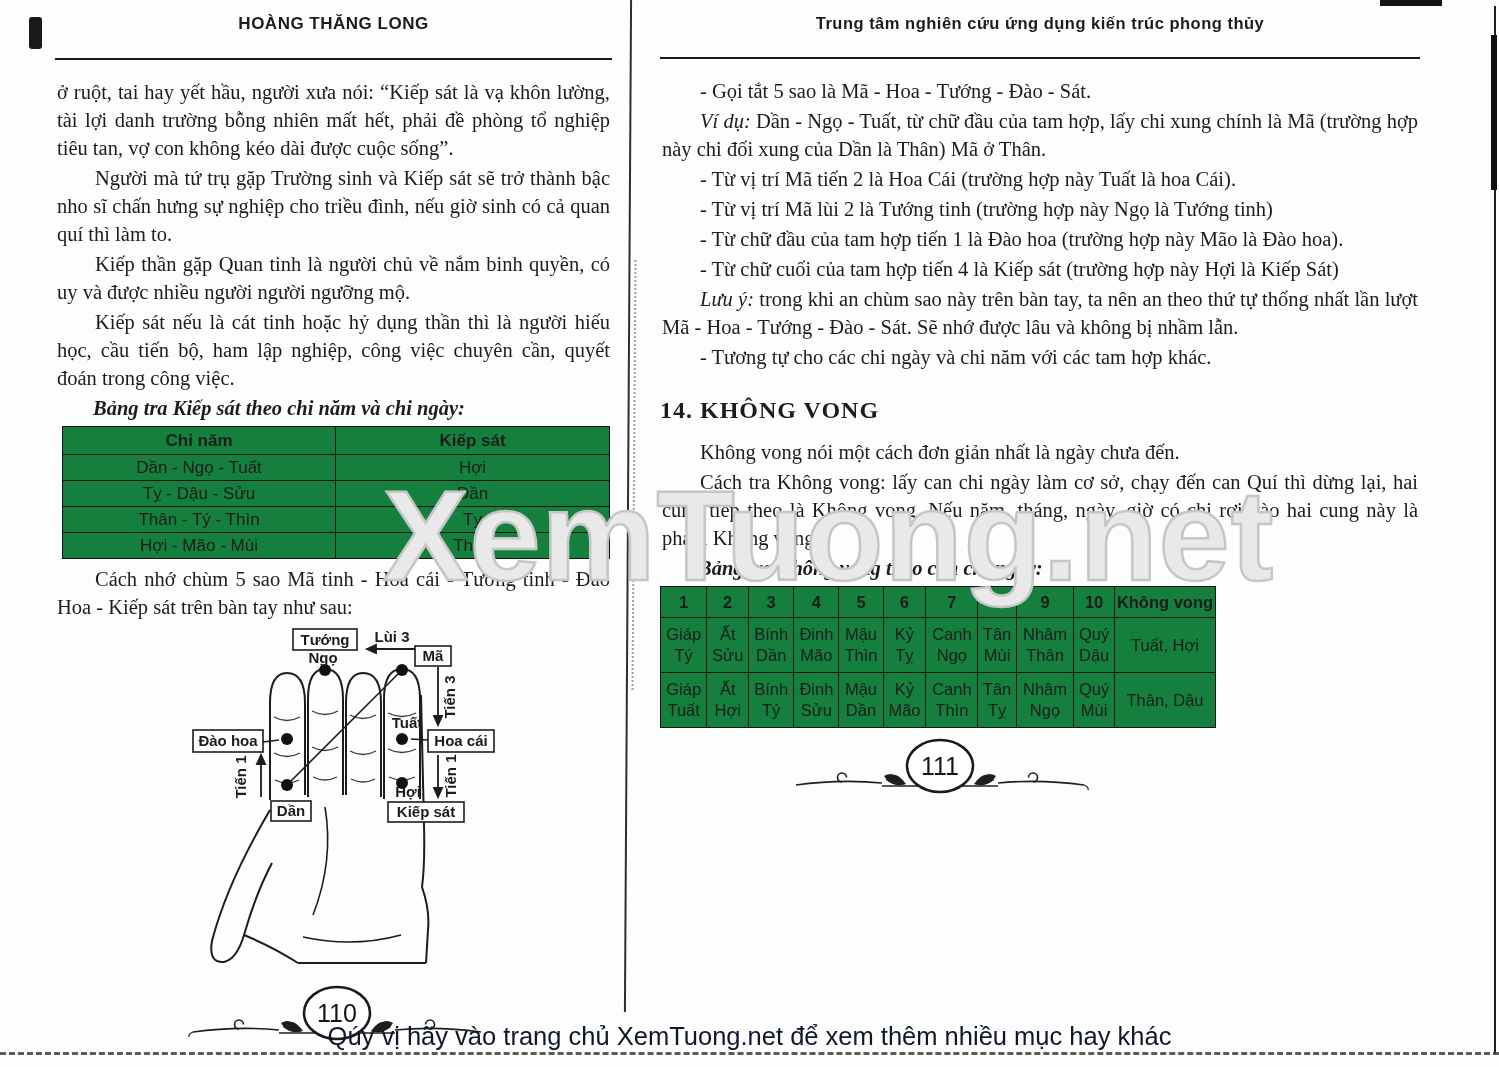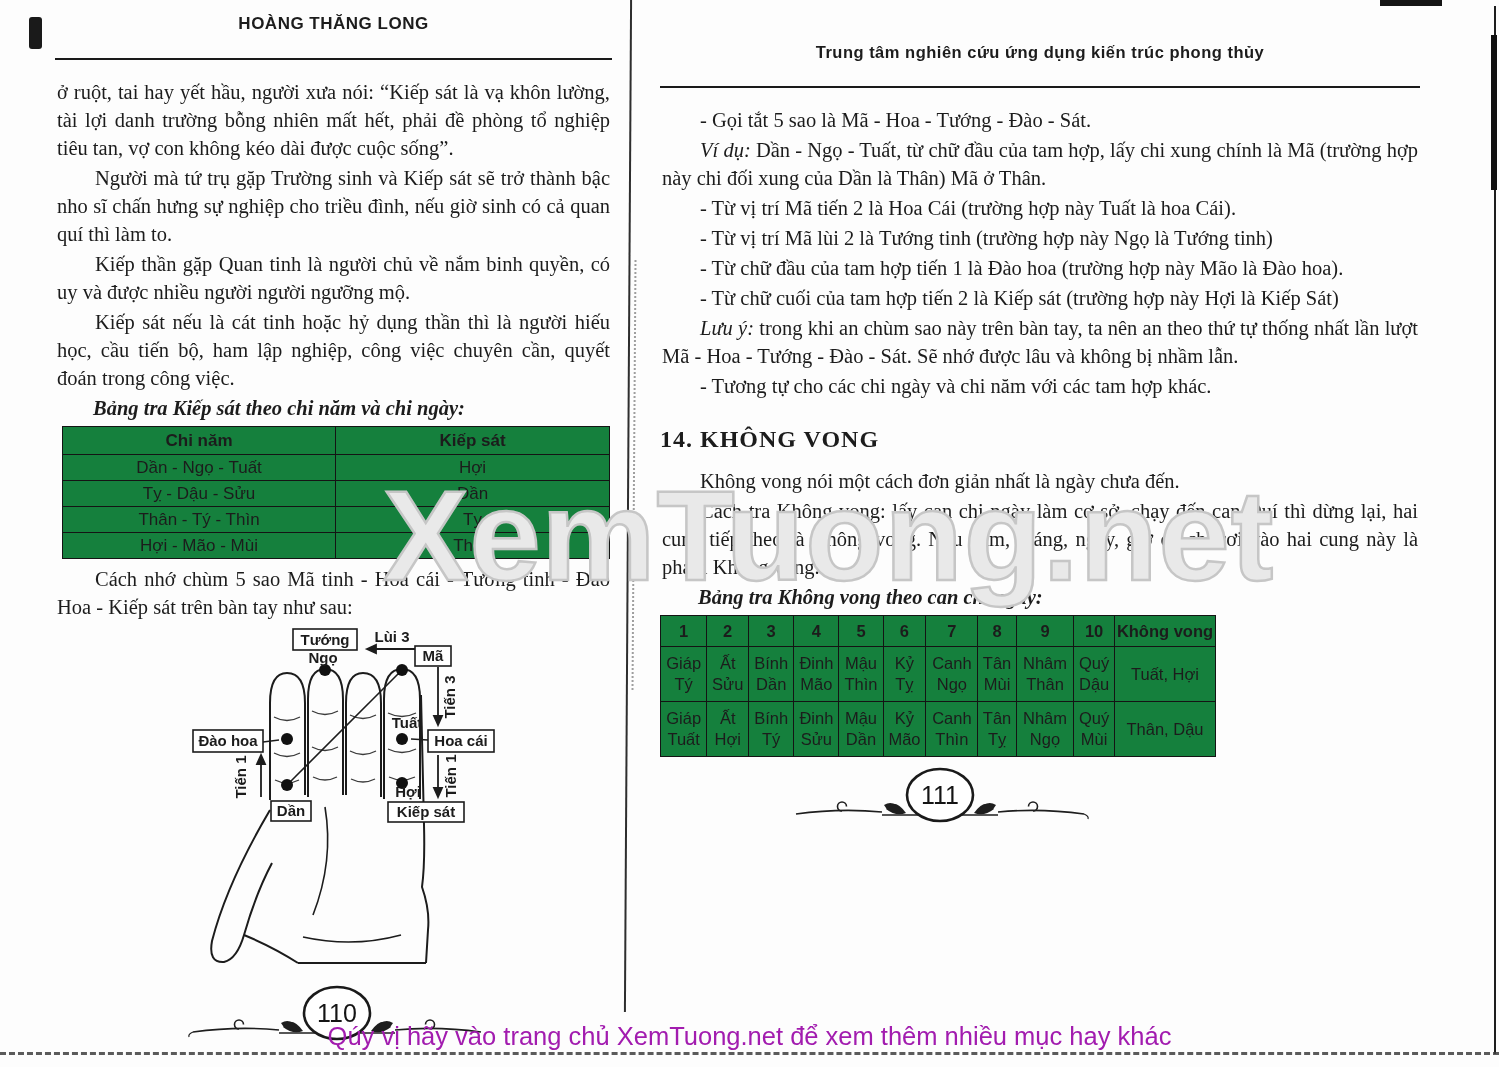--- a/index.html
+++ b/index.html
@@ -4,21 +4,21 @@
 <style>
   html,body{margin:0;padding:0;background:#ffffff;}
   .sheet{position:relative;width:1499px;height:1067px;background:#fdfdfd;overflow:hidden;
          font-family:"Liberation Serif","DejaVu Serif",serif;color:#1c1c1c;}
   .page{position:absolute;top:14px;}
   .page-left{left:55px;width:557px;}
   .page-right{left:660px;width:760px;}
   .running-head{text-align:center;font-family:"Liberation Sans","DejaVu Sans",sans-serif;
     font-weight:700;font-size:17px;letter-spacing:.5px;padding-bottom:24px;
     border-bottom:2.5px solid #1a1a1a;margin-bottom:18px;}
-  .page-right .running-head{font-size:16.5px;margin-top:29px;}
+  .page-right .running-head{font-size:16.5px;}
   .para{margin:2px;font-size:20.5px;line-height:28px;text-align:justify;text-indent:38px;}
   .para.noindent{text-indent:0;}
   .para .lead{font-style:italic;}
   .caption{margin:2px 0 4px 0;font-size:20.5px;line-height:28px;font-style:italic;font-weight:600;text-indent:38px;}
   table{border-collapse:collapse;font-family:"Liberation Sans","DejaVu Sans",sans-serif;background:#15803d;}
   th,td{border:1.6px solid #141414;text-align:center;vertical-align:middle;white-space:pre-line;}
   .kiepsat-table{width:548px;margin:2px 0 6px 7px;}
   .kiepsat-table th{font-size:17px;height:25px;font-weight:700;}
   .kiepsat-table td{font-size:17px;height:23px;}
   .kiepsat-table th:first-child,.kiepsat-table td:first-child{width:270px;}
@@ -37,21 +37,21 @@
     border-left:2px dotted #777;transform:rotate(.4deg);opacity:.7;}
   .edge-right{position:absolute;left:1494px;top:6px;width:2px;height:1048px;background:#1d1d1d;}
   .edge-right-blob{position:absolute;left:1491px;top:35px;width:6px;height:155px;background:#101010;}
   .smudge-tl{position:absolute;left:29px;top:17px;width:13px;height:32px;background:#1a1a1a;border-radius:3px;}
   .smudge-tr{position:absolute;left:1380px;top:0;width:62px;height:6px;background:#151515;}
   .watermark{position:absolute;left:383px;top:462px;width:800px;
     font-family:"Liberation Sans","DejaVu Sans",sans-serif;font-weight:700;font-size:128px;
     letter-spacing:1px;color:rgba(255,255,255,0.45);-webkit-text-stroke:2.5px #c6c6c6;
     text-shadow:0 0 1px #d8d8d8;pointer-events:none;}
   .footer{position:absolute;left:0;top:1022px;width:1499px;text-align:center;
-    font-family:"Liberation Sans","DejaVu Sans",sans-serif;font-size:25.5px;color:#a21caf;}
+    font-family:"Liberation Sans","DejaVu Sans",sans-serif;font-size:25.5px;color:#0f172a;}
   .bottom-dash{position:absolute;left:0;top:1052px;width:1499px;border-top:3px dashed #3f3f3f;opacity:.85;}
   svg text{font-family:"Liberation Sans","DejaVu Sans",sans-serif;}
 </style>
 </head>
 <body>
 
 <div class="sheet">
 
   <div class="page page-left">
     <div class="running-head">HOÀNG THĂNG LONG</div>
@@ -214,21 +214,21 @@
 
 
         <p class="para"><span class="lead">Ví dụ:</span><span> Dần - Ngọ - Tuất, từ chữ đầu của tam hợp, lấy chi xung chính là Mã (trường hợp này chi đối xung của Dần là Thân) Mã ở Thân.</span></p>
 
         <p class="para"><span class="lead"></span><span>- Từ vị trí Mã tiến 2 là Hoa Cái (trường hợp này Tuất là hoa Cái).</span></p>
 
         <p class="para"><span class="lead"></span><span>- Từ vị trí Mã lùi 2 là Tướng tinh (trường hợp này Ngọ là Tướng tinh)</span></p>
 
         <p class="para"><span class="lead"></span><span>- Từ chữ đầu của tam hợp tiến 1 là Đào hoa (trường hợp này Mão là Đào hoa).</span></p>
 
-        <p class="para"><span class="lead"></span><span>- Từ chữ cuối của tam hợp tiến 2 là Kiếp sát (trường hợp này Hợi là Kiếp Sát)</span></p>
+        <p class="para"><span class="lead"></span><span>- Từ chữ cuối của tam hợp tiến 4 là Kiếp sát (trường hợp này Hợi là Kiếp Sát)</span></p>
 
         <p class="para"><span class="lead">Lưu ý:</span><span> trong khi an chùm sao này trên bàn tay, ta nên an theo thứ tự thống nhất lần lượt Mã - Hoa - Tướng - Đào - Sát. Sẽ nhớ được lâu và không bị nhầm lẫn.</span></p>
 
         <p class="para"><span class="lead"></span><span>- Tương tự cho các chi ngày và chi năm với các tam hợp khác.</span></p>
       </div>
 
     <h2 class="section-heading">14. KHÔNG VONG</h2>
 
     <div>
 

